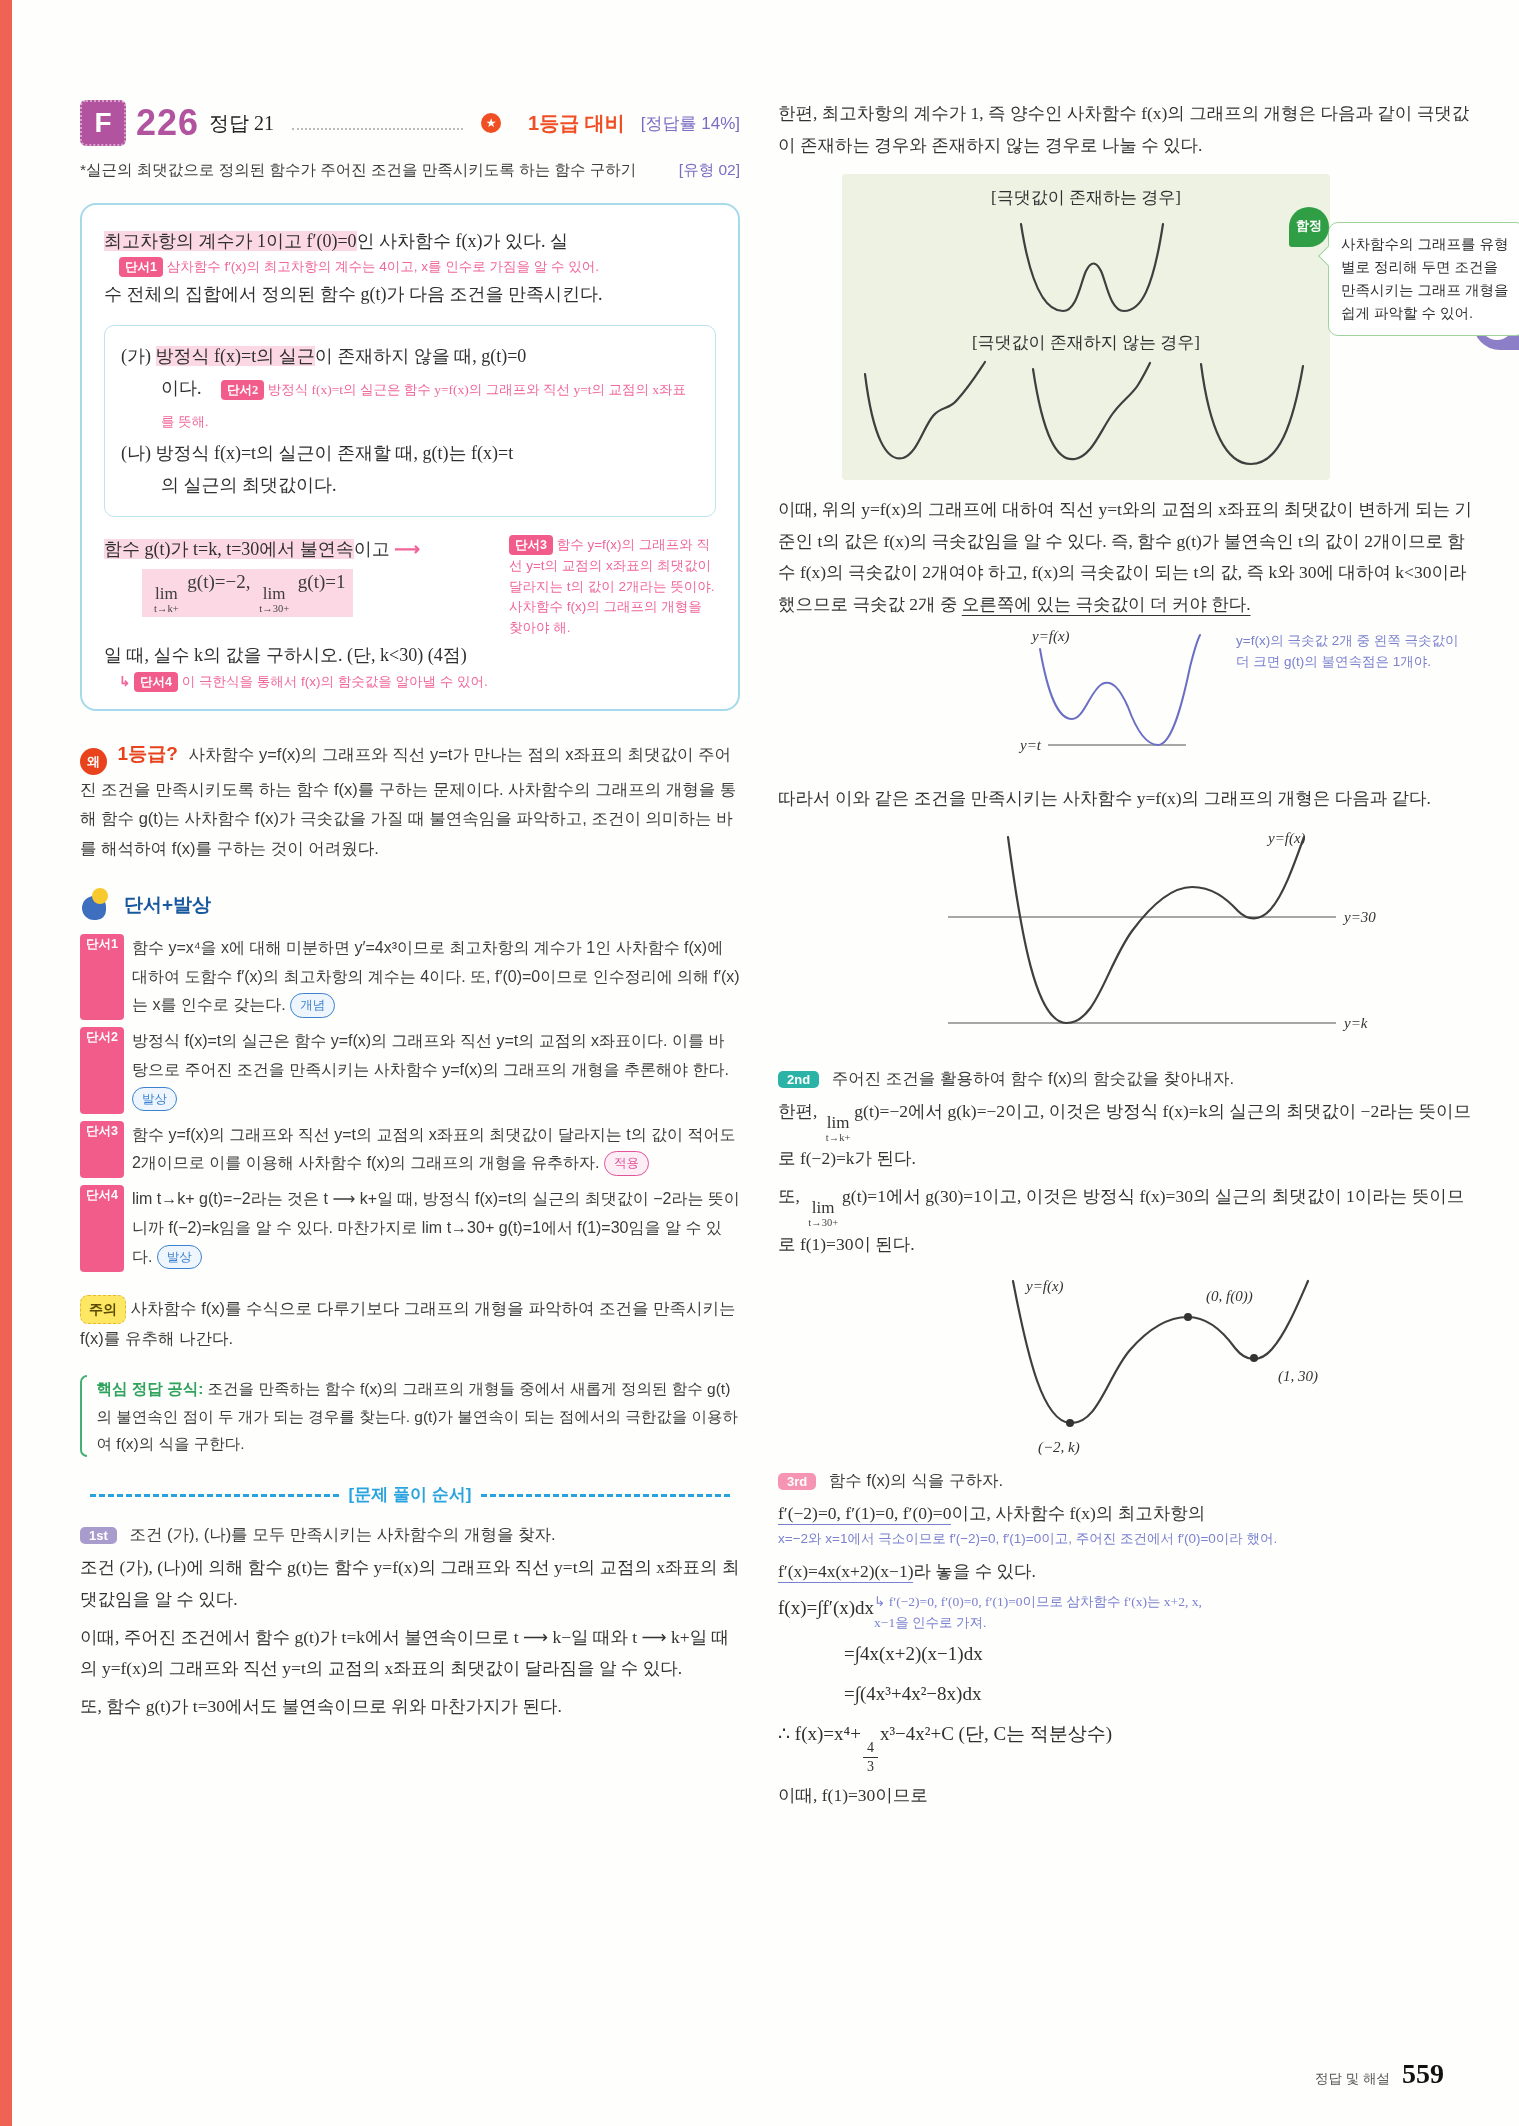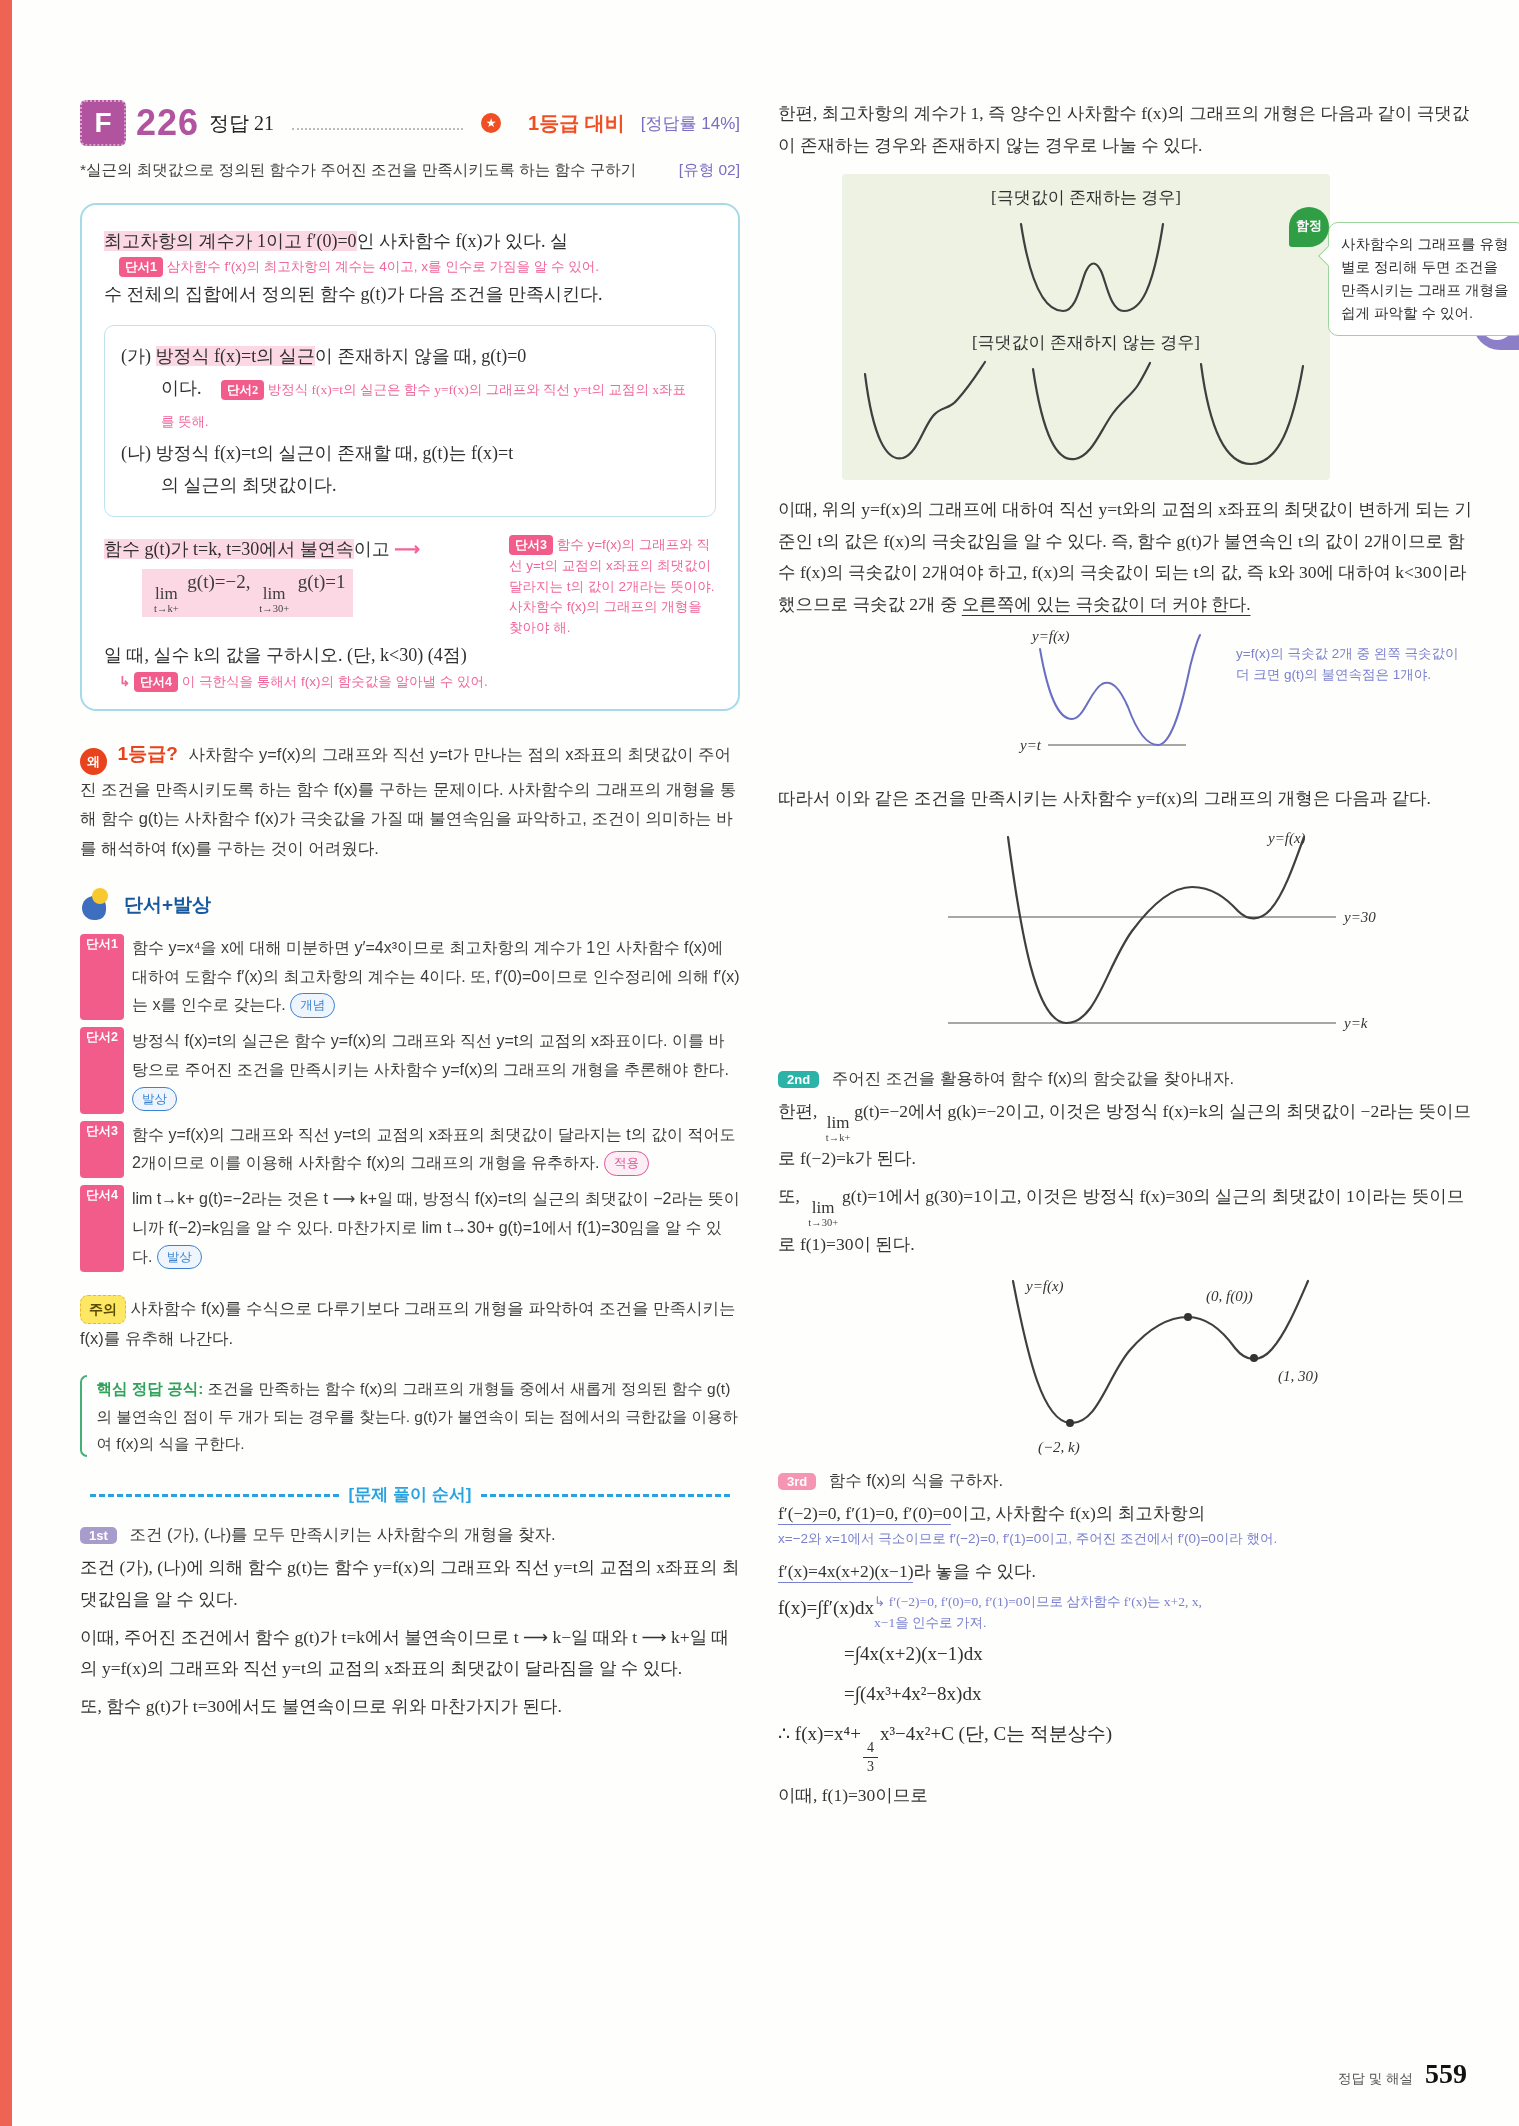--- a/index.html
+++ b/index.html
@@ -95,21 +95,21 @@
               justify-content:center;font-weight:bold;color:#7d6ec0;font-size:21px;}
   .bluenote{color:#7b80cf;font-size:13.5px;line-height:1.55;}
   .ul-b{border-bottom:1.7px solid #7b80cf;padding-bottom:1px;}
   .ul-k{text-decoration:underline;text-underline-offset:5px;}
   .graphrow{display:flex;align-items:flex-start;margin:6px 0 4px;}
   .eq{font-size:19px;line-height:2.1;color:#2f2f2f;}
   .eqind{margin-left:66px;}
   .frac{display:inline-flex;flex-direction:column;align-items:center;vertical-align:-12px;line-height:1;margin:0 2px;}
   .frac .n{font-size:14px;border-bottom:1.4px solid #333;padding:0 4px 2px;}
   .frac .d{font-size:14px;padding-top:2px;}
-  .footer{position:absolute;right:52px;bottom:36px;display:flex;align-items:baseline;gap:12px;}
+  .footer{position:absolute;right:75px;bottom:36px;display:flex;align-items:baseline;gap:12px;}
   .footer .lbl{font-size:13.5px;color:#555;}
   .footer .pg{font-size:28px;font-weight:bold;color:#111;font-family:"Liberation Serif",serif;}
   svg{display:block;}
   .curve{fill:none;stroke:#3f3f3f;stroke-width:2.2;stroke-linecap:round;}
   .curveb{fill:none;stroke:#6b6fc3;stroke-width:2;stroke-linecap:round;}
   .gline{stroke:#8a8a8a;stroke-width:1.4;}
   .svgtxt{font-family:"Liberation Serif",serif;font-style:italic;font-size:15px;fill:#333;}
 </style>
 </head>
 <body>
@@ -286,21 +286,21 @@
       <span>이때, 위의 y=f(x)의 그래프에 대하여 직선 y=t와의 교점의 x좌표의 최댓값이 변하게 되는 기준인 t의 값은 f(x)의 극솟값임을 알 수 있다. 즉, 함수 g(t)가 불연속인 t의 값이 2개이므로 함수 f(x)의 극솟값이 2개여야 하고, f(x)의 극솟값이 되는 t의 값, 즉 k와 30에 대하여 k&lt;30이라 했으므로 극솟값 2개 중 </span><span class="ul-k">오른쪽에 있는 극솟값이 더 커야 한다.</span>
     </p>
 
     <div class="graphrow" style="margin-left:240px;">
       <svg width="210" height="150" viewBox="0 0 210 150">
         <text class="svgtxt" x="14" y="14" fill="#6b6fc3">y=f(x)</text>
         <line class="gline" x1="30" y1="118" x2="168" y2="118"></line>
         <path class="curveb" d="M22,22 C30,68 40,92 54,92 C66,92 72,64 84,57 C94,52 102,62 110,80 C118,102 128,118 140,118 C152,118 162,88 172,40 C176,24 179,14 182,8"></path>
         <text class="svgtxt" x="2" y="123" fill="#6b6fc3">y=t</text>
       </svg>
-      <p class="bluenote" style="width:230px;margin-left:8px;margin-top:17px;">y=f(x)의 극솟값 2개 중 왼쪽 극솟값이 더 크면 g(t)의 불연속점은 1개야.</p>
+      <p class="bluenote" style="width:230px;margin-left:8px;margin-top:4px;">y=f(x)의 극솟값 2개 중 왼쪽 극솟값이 더 크면 g(t)의 불연속점은 1개야.</p>
     </div>
 
     <p class="solp ser">따라서 이와 같은 조건을 만족시키는 사차함수 y=f(x)의 그래프의 개형은 다음과 같다.</p>
 
     <div style="margin:10px 0 8px 130px;">
       <svg width="470" height="235" viewBox="0 0 470 235">
         <text class="svgtxt" x="360" y="18">y=f(x)</text>
         <line class="gline" x1="40" y1="92" x2="428" y2="92"></line>
         <line class="gline" x1="40" y1="198" x2="428" y2="198"></line>
         <path class="curve" d="M100,12 C113,110 128,197 158,198 C188,199 198,142 224,106 C244,79 264,62 284,62 C304,62 318,73 330,86 C340,96 352,96 362,85 C375,71 386,40 396,12"></path>

